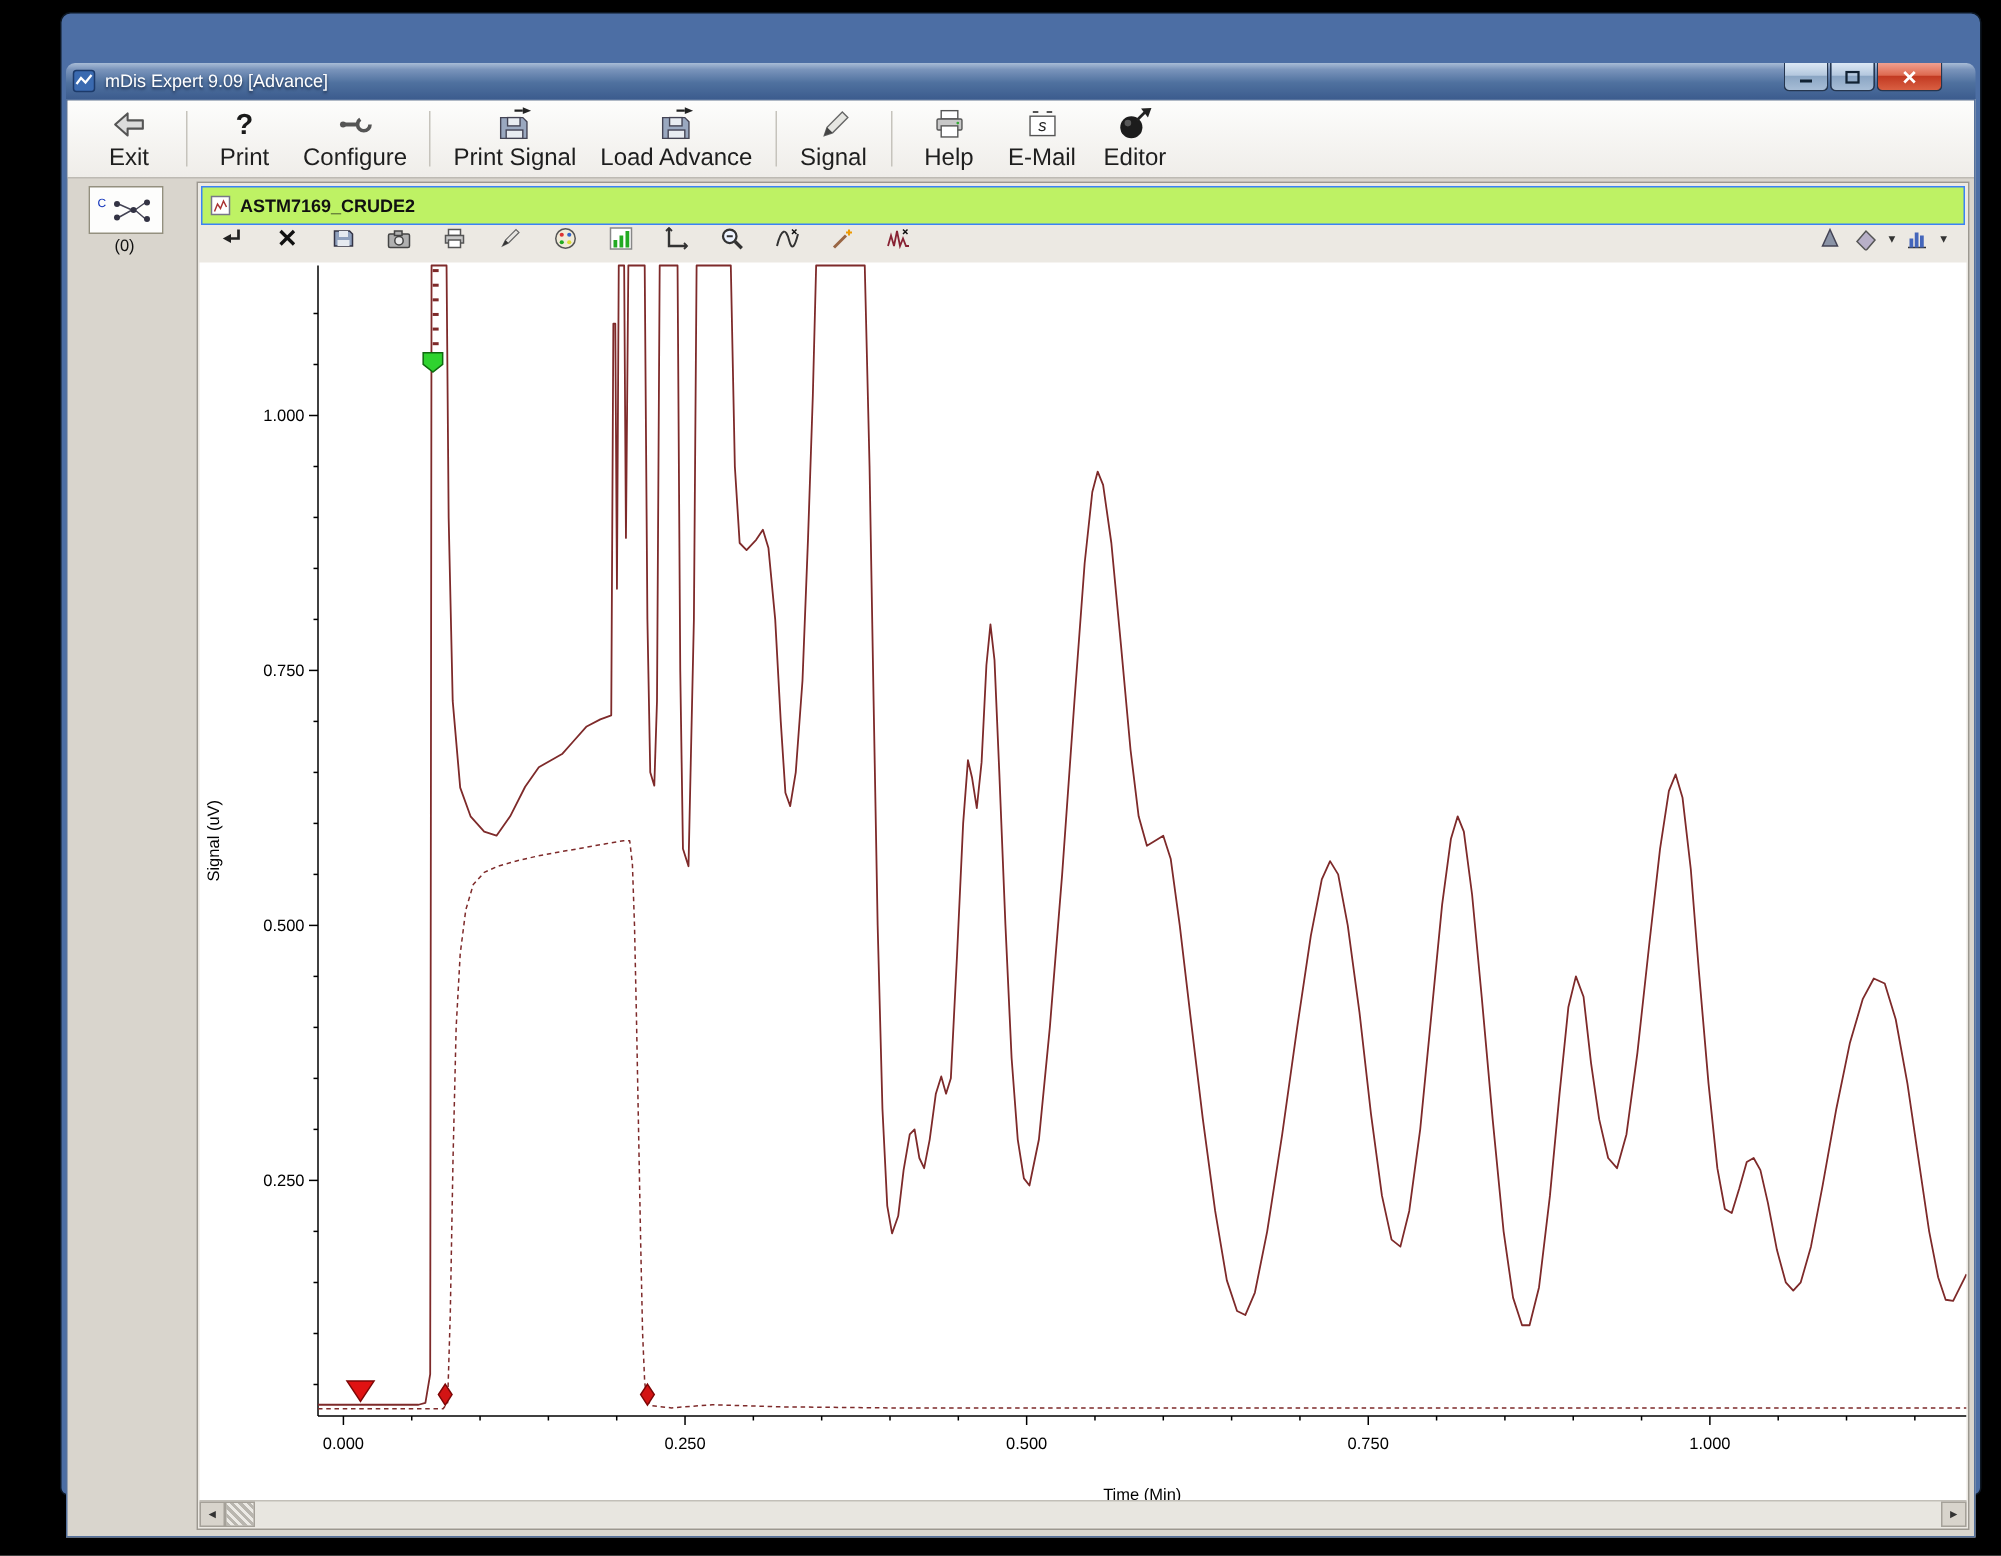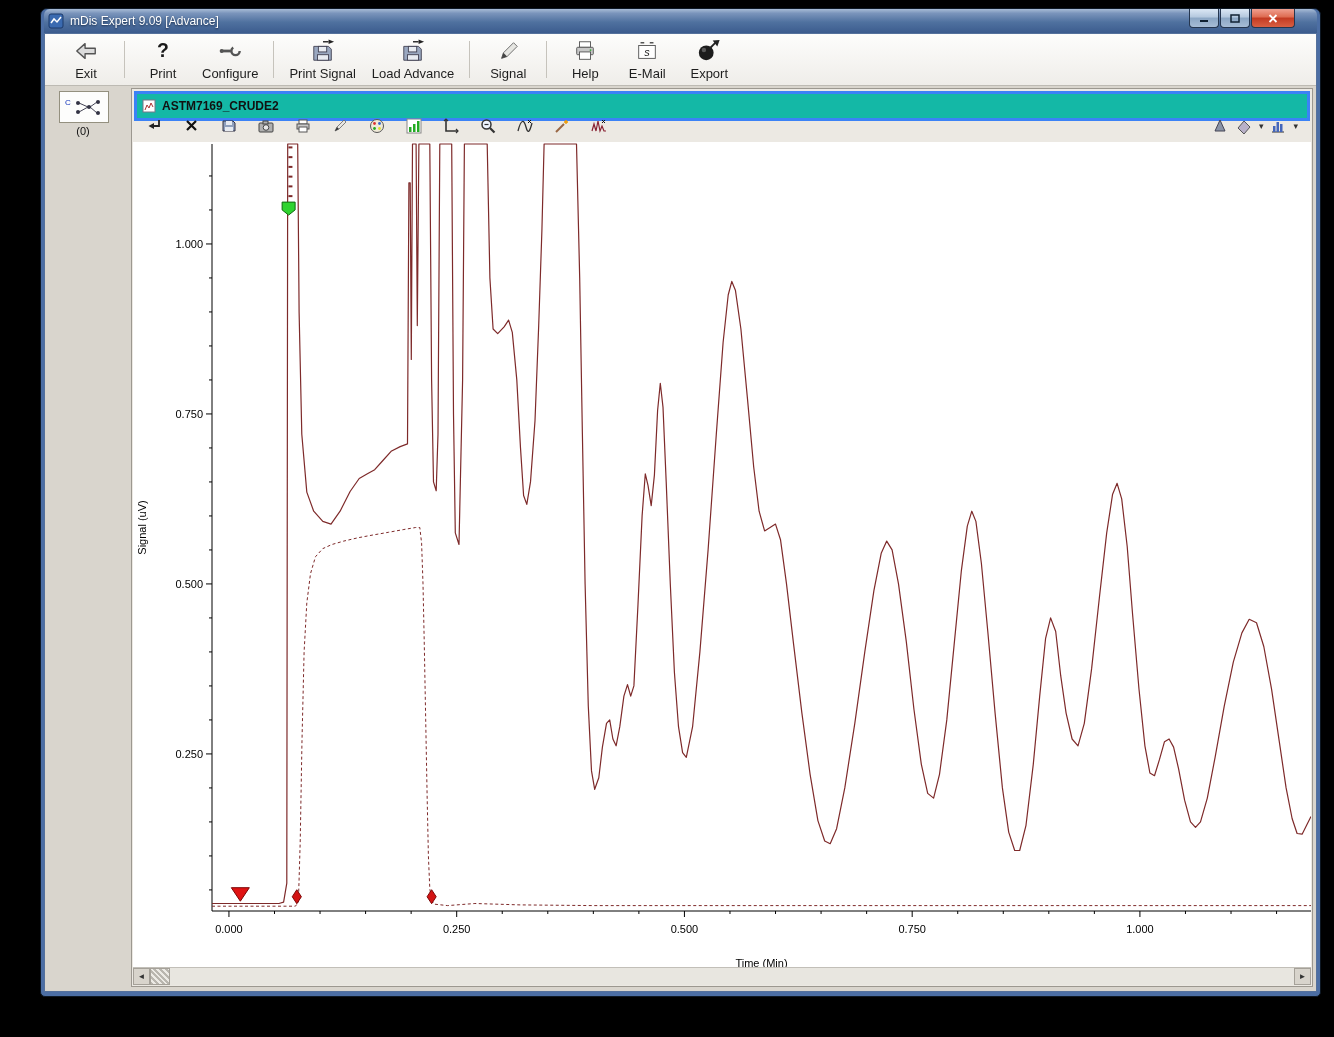--- a/index.html
+++ b/index.html
@@ -2,47 +2,47 @@
 <html><head>
 <meta charset="utf-8">
 <style>
   html,body{margin:0;padding:0;width:1334px;height:1037px;background:#000;overflow:hidden;
     font-family:"Liberation Sans",sans-serif;-webkit-font-smoothing:antialiased;}
   .window{position:absolute;left:40px;top:8px;width:1281px;height:989px;box-sizing:border-box;
     background:#4c6ea4;border:1px solid #0d1723;border-radius:7px 7px 5px 5px;
     padding:0 3px 3px 3px;box-shadow:0 4px 18px rgba(0,0,0,.9);}
   .titlebar{height:24px;display:flex;align-items:center;gap:6px;padding:0 4px;
     background:linear-gradient(180deg,#a8bcd6 0%,#7a94bb 18%,#4f719f 55%,#3c5c8e 100%);
-    border-radius:6px 6px 0 0;}
+    border-radius:6px 6px 0 0;margin-top:33px;}
   .title-text{color:#fff;font-size:12px;text-shadow:0 1px 2px rgba(10,20,40,.7);white-space:nowrap;}
   .win-controls{margin-left:auto;display:flex;gap:1px;align-self:flex-start;margin-right:18px;}
   .win-btn{width:28px;height:18px;border:1px solid #25364f;border-top:none;border-radius:0 0 4px 4px;
     display:flex;align-items:center;justify-content:center;
     background:linear-gradient(#dce8f5 0%,#b4c8de 45%,#8ba6c4 50%,#a7bdd6 100%);}
   .win-btn.close{width:42px;background:linear-gradient(#f0a090 0%,#dd6a50 45%,#c23a22 50%,#d95f42 100%);}
   .app-body{position:relative;height:calc(100% - 25px);background:#d9d5cd;border:1px solid #55719c;
     box-sizing:border-box;overflow:hidden;}
   
   .toolbar-main{position:absolute;left:0;right:0;top:0;height:52px;display:flex;align-items:stretch;
     padding:2px 2px 2px 10px;box-sizing:border-box;
     background:linear-gradient(#fdfdfc,#efede9);border-bottom:1px solid #bdbab3;}
   .tb-btn{display:flex;flex-direction:column;align-items:center;justify-content:center;gap:2px;
     min-width:46px;padding:2px 8px;border-radius:3px;}
   .tb-icon{height:26px;display:flex;align-items:center;}
-  .tb-label{font-size:13px;color:#1e1e1e;white-space:nowrap;}
+  .tb-label{font-size:16px;color:#1e1e1e;white-space:nowrap;}
   .tb-sep{width:1px;background:#c6c3bc;margin:5px 7px;}
   
   .side-icon-box{position:absolute;left:14px;top:57px;width:48px;height:30px;background:#fdfdfc;
     border:1px solid #94907f;display:flex;align-items:center;justify-content:center;}
   .side-badge{position:absolute;left:14px;top:91px;width:48px;text-align:center;font-size:11px;color:#111;}
   
   .panel{position:absolute;left:86px;top:54px;right:3px;bottom:4px;background:#ece9e3;
     border:1px solid #9c9890;box-sizing:border-box;}
-  .panel-header{position:absolute;left:2px;right:2px;top:2px;height:20px;background:#14b8a6;
-    border:3px solid #3b82f6;display:flex;align-items:center;gap:6px;padding:12px 5px;box-sizing:border-box;}
+  .panel-header{position:absolute;left:2px;right:2px;top:2px;height:20px;background:#bef264;
+    border:1px solid #3b82f6;display:flex;align-items:center;gap:6px;padding:12px 5px;box-sizing:border-box;}
   .panel-title{font-size:12px;font-weight:bold;color:#111;}
   .panel-toolbar{position:absolute;left:2px;right:2px;top:24px;height:26px;display:flex;
     align-items:center;gap:19px;padding:0 12px;box-sizing:border-box;}
   .ptb-btn{width:18px;height:18px;display:flex;align-items:center;justify-content:center;}
   .ptb-right{margin-left:auto;display:flex;align-items:center;gap:6px;}
   .caret{font-size:9px;color:#333;line-height:1;}
   .plot-area{position:absolute;left:1px;right:1px;top:53px;bottom:18px;background:#fff;overflow:hidden;}
   
   .hscroll{position:absolute;left:1px;right:1px;bottom:1px;height:17px;background:#e8e6e0;
     border-top:1px solid #c2bfb8;display:flex;align-items:stretch;}
@@ -186,21 +186,21 @@
 
       <div class="tb-btn">
         <span class="tb-icon">
           <svg width="24" height="24" viewBox="0 0 26 26">
             <circle cx="10" cy="15" r="8" fill="#1c1c1c"></circle>
             <circle cx="7.5" cy="12" r="2.4" fill="#585858"></circle>
             <path d="M14 10 L20 4" stroke="#222" stroke-width="2"></path>
             <polygon points="17,1.5 24.5,1 22,8" fill="#222"></polygon>
           </svg>
         </span>
-        <span class="tb-label">Export</span>
+        <span class="tb-label">Editor</span>
       </div>
 
     </div>
 
     <div class="side-icon-box">
       <svg width="42" height="22" viewBox="0 0 42 22">
         <text x="2" y="9" font-size="8" fill="#1133bb">C</text>
         <path d="M16 7 L25 11 M16 16 L25 11 M27 11 L34 6 M27 11 L34 17" stroke="#445" stroke-width="1"></path>
         <circle cx="15" cy="7" r="2" fill="#334"></circle>
           <circle cx="15" cy="16" r="2" fill="#334"></circle>

